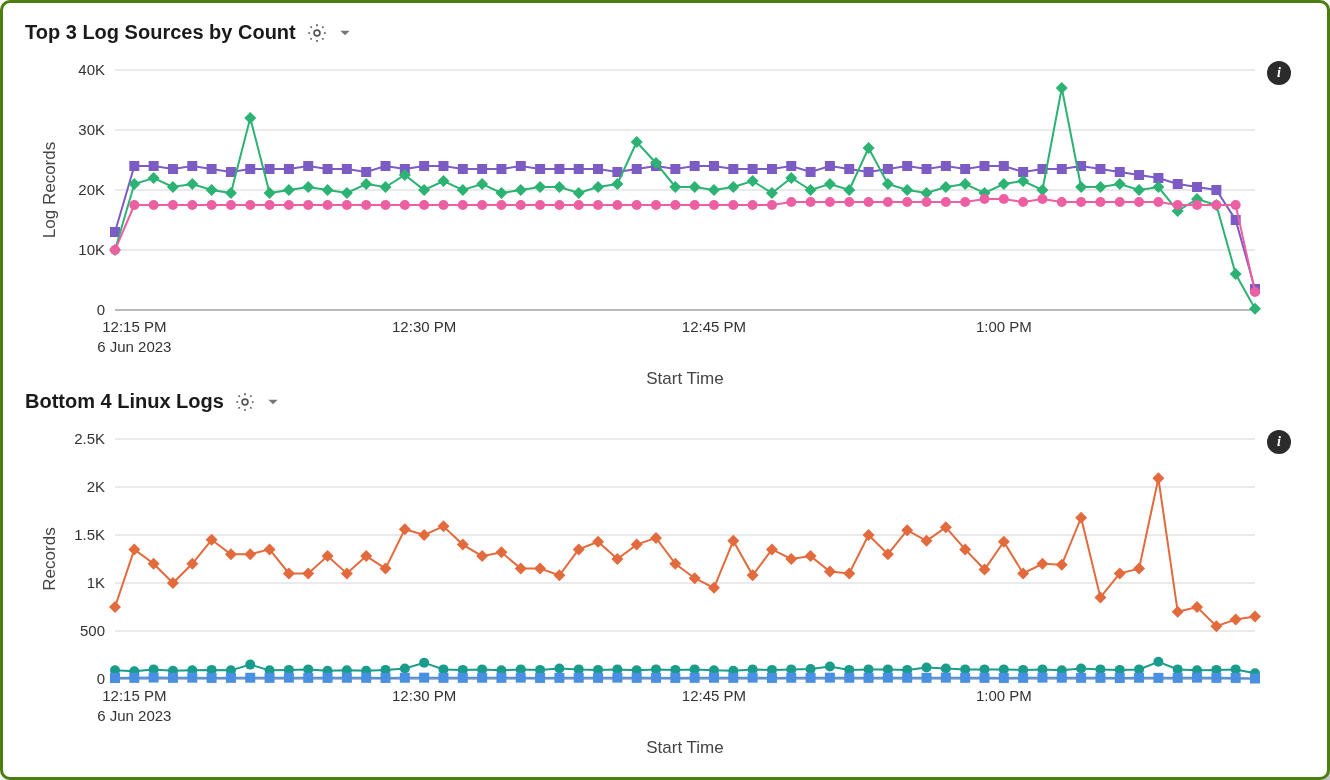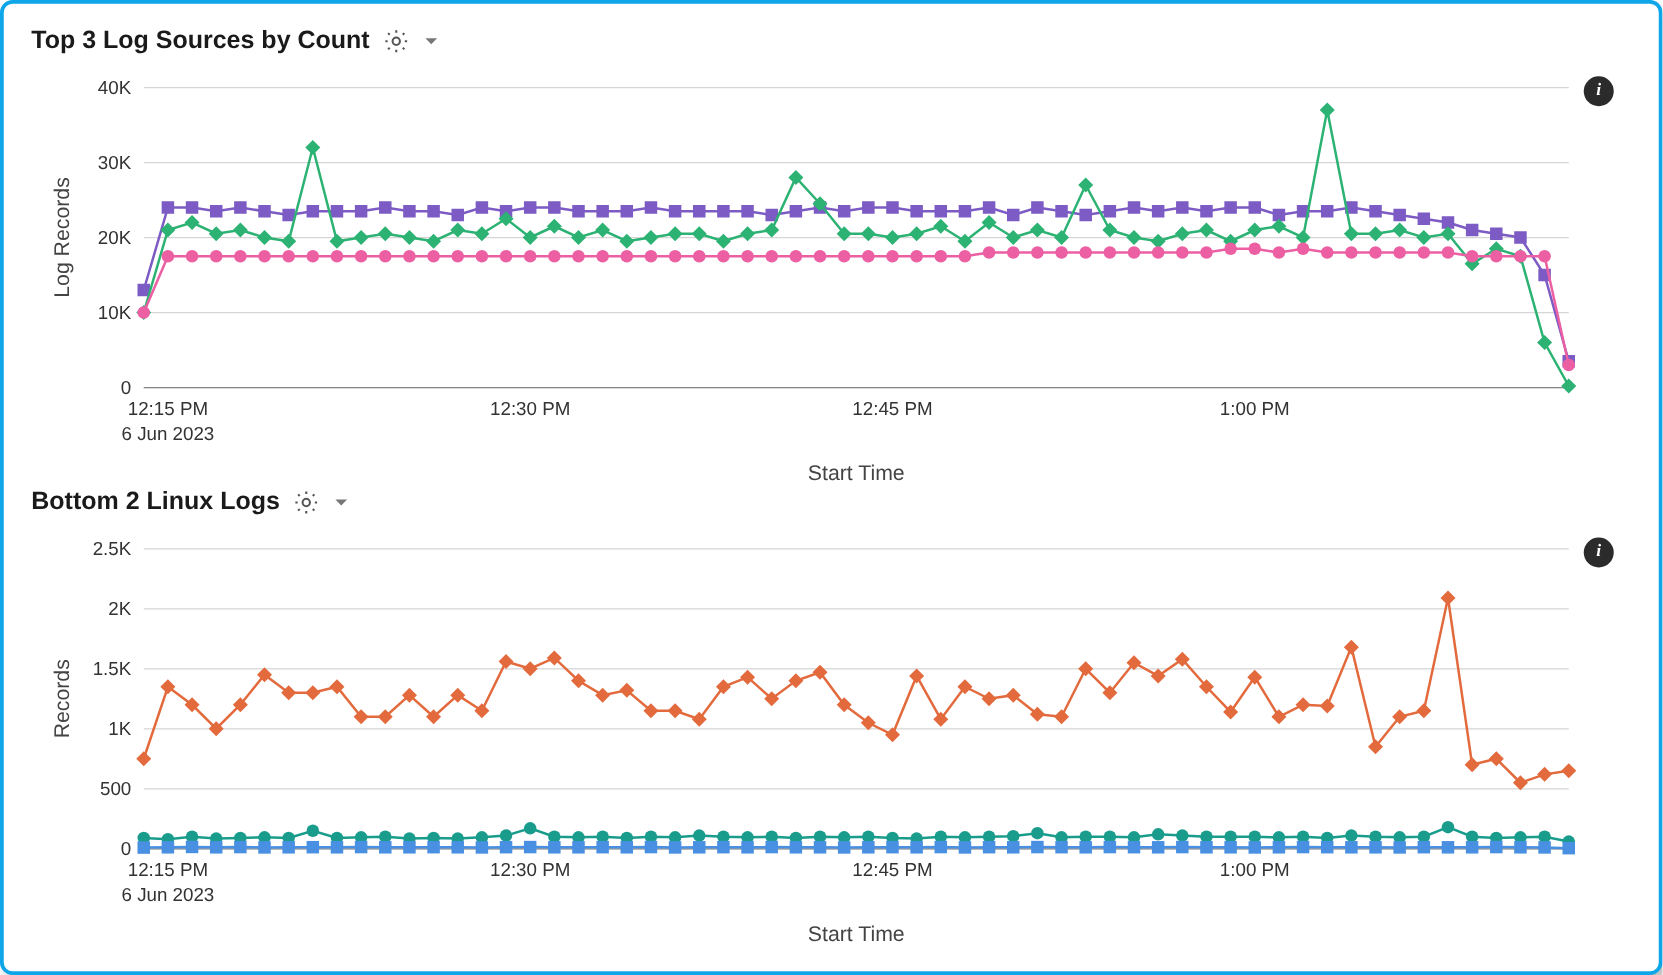--- a/index.html
+++ b/index.html
@@ -7,21 +7,21 @@
     padding: 0;
     background: #fff;
     font-family: "Segoe UI", Arial, Helvetica, sans-serif;
     color: #1a1a1a;
   }
   .panel-wrap {
     width: 1330px;
     height: 780px;
     box-sizing: border-box;
     background: #fff;
-    border: 3px solid #0ea5e9;
+    border: 3px solid #4d7c0f;
     border-radius: 10px;
     box-shadow: 6px 8px 10px rgba(0,0,0,0.25);
     padding: 18px 22px 0 22px;
     position: relative;
     overflow: hidden;
   }
   .chart-block {
     position: relative;
   }
   .chart-header {
@@ -298,21 +298,21 @@
         <circle cx="1152.7118644067796" cy="155" r="5" fill="#ec5fa3"></circle>
         <circle cx="1172.0338983050847" cy="155" r="5" fill="#ec5fa3"></circle>
         <circle cx="1191.3559322033898" cy="155" r="5" fill="#ec5fa3"></circle>
         <circle cx="1210.677966101695" cy="155" r="5" fill="#ec5fa3"></circle>
         <circle cx="1230" cy="242" r="5" fill="#ec5fa3"></circle>
       </svg>
   </div>
 
   <div class="chart-block">
     <div class="chart-header">
-      <span class="title">Bottom 2 Linux Logs</span>
+      <span class="title">Bottom 4 Linux Logs</span>
       <span class="gear-btn">
         <svg width="22" height="22" viewBox="0 0 24 24" fill="none" stroke="#555" stroke-width="1.8">
           <circle cx="12" cy="12" r="3.2"></circle>
           <path d="M12 2.5v2M12 19.5v2M4.9 4.9l1.4 1.4M17.7 17.7l1.4 1.4M2.5 12h2M19.5 12h2M4.9 19.1l1.4-1.4M17.7 6.3l1.4-1.4"></path>
         </svg>
       </span>
       <span class="caret-btn">
         <svg width="14" height="14" viewBox="0 0 24 24" fill="#777">
             <path d="M4 8l8 8 8-8z"></path>
           </svg>

